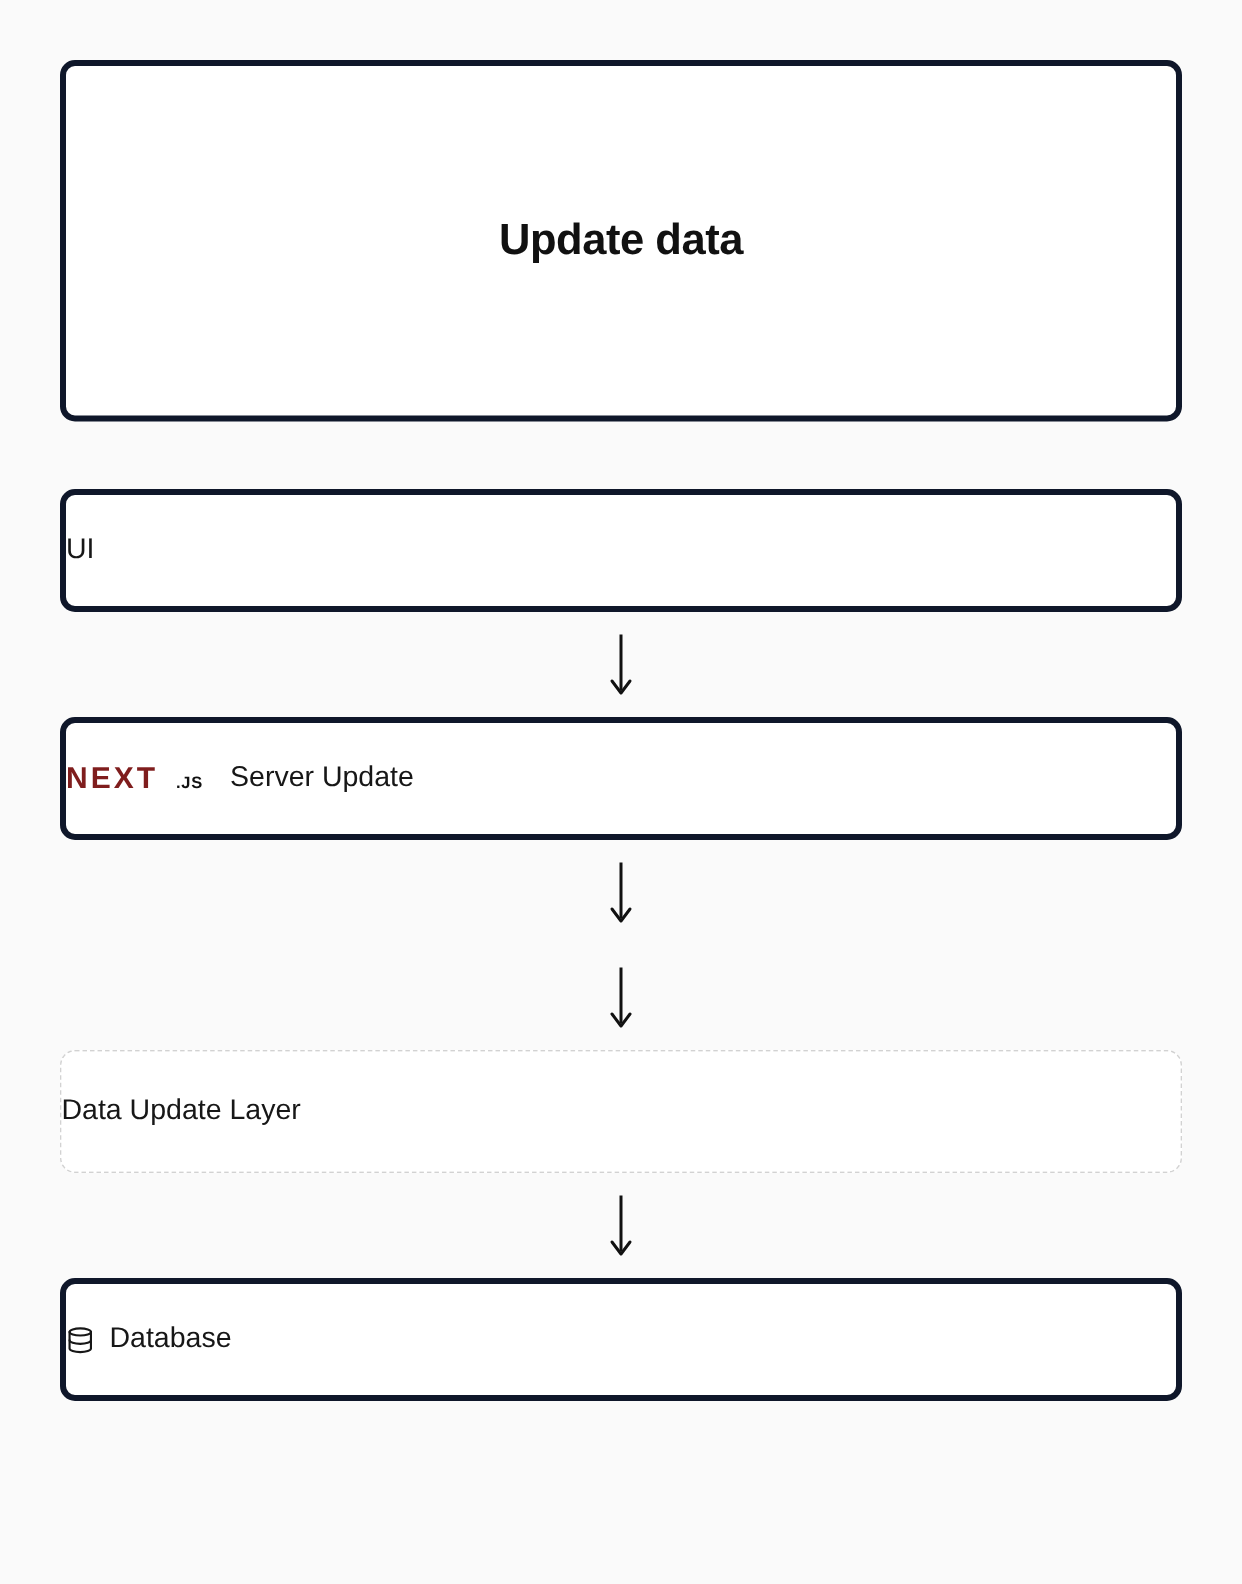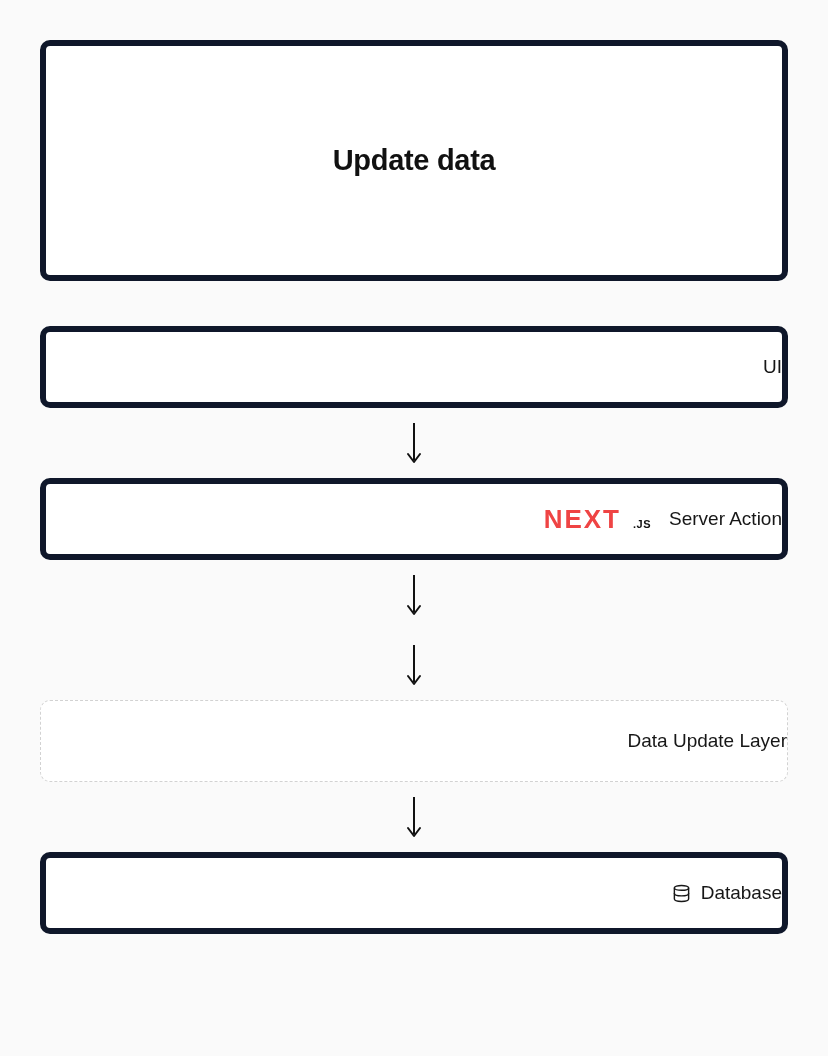--- a/index.html
+++ b/index.html
@@ -14,21 +14,21 @@
   }
   .page {
     width: 828px;
     height: 1056px;
     padding: 40px;
     display: flex;
     flex-direction: column;
   }
   .card {
     background: #ffffff;
-    border: 6px solid #0f172a;
+    border: 4px solid #0f172a;
     border-radius: 10px;
   }
   .hero {
     height: 241px;
     flex: 0 0 241px;
     margin-bottom: 45px;
     display: flex;
     align-items: center;
     justify-content: center;
   }
@@ -37,21 +37,21 @@
     font-size: 29px;
     font-weight: 700;
     letter-spacing: -0.3px;
     color: #111111;
   }
   .node {
     height: 82px;
     flex: 0 0 82px;
     display: flex;
     align-items: center;
-    justify-content: flex-end;
+    justify-content: flex-start;
     gap: 10px;
     font-size: 19px;
     font-weight: 400;
     color: #171717;
   }
   .node.dashed {
     border: 1px dashed #d2d2d2;
   }
   .arrow-row {
     height: 70px;
@@ -61,24 +61,24 @@
     justify-content: center;
   }
   .arrow-row svg { display: block; }
   .brand {
     display: inline-flex;
     align-items: baseline;
     margin-right: 8px;
     white-space: nowrap;
   }
   .brand-main {
-    font-size: 26px;
+    font-size: 20px;
     font-weight: 700;
     letter-spacing: 2px;
-    color: #ef4444;
+    color: #7f1d1d;
   }
   .brand-suffix {
     font-size: 11px;
     font-weight: 700;
     letter-spacing: 0.5px;
     margin-left: 12px;
     color: #111111;
   }
   .db-icon {
     display: inline-flex;
@@ -104,21 +104,21 @@
       <line x1="9" y1="2" x2="9" y2="39"></line>
       <path d="M3 33 L9 41 L15 33" fill="none" stroke-linecap="round" stroke-linejoin="round"></path>
     </svg>
   </div>
 
   <div class="card node">
     <span class="brand">
         <span class="brand-main">NEXT</span>
         <span class="brand-suffix">.JS</span>
       </span>
-    <span class="label">Server Action</span>
+    <span class="label">Server Update</span>
   </div>
 
   <div class="arrow-row">
     <svg width="18" height="44" viewBox="0 0 18 44" fill="none" stroke="#111111" stroke-width="2">
       <line x1="9" y1="2" x2="9" y2="39"></line>
       <path d="M3 33 L9 41 L15 33" fill="none" stroke-linecap="round" stroke-linejoin="round"></path>
     </svg>
   </div>
 
 

